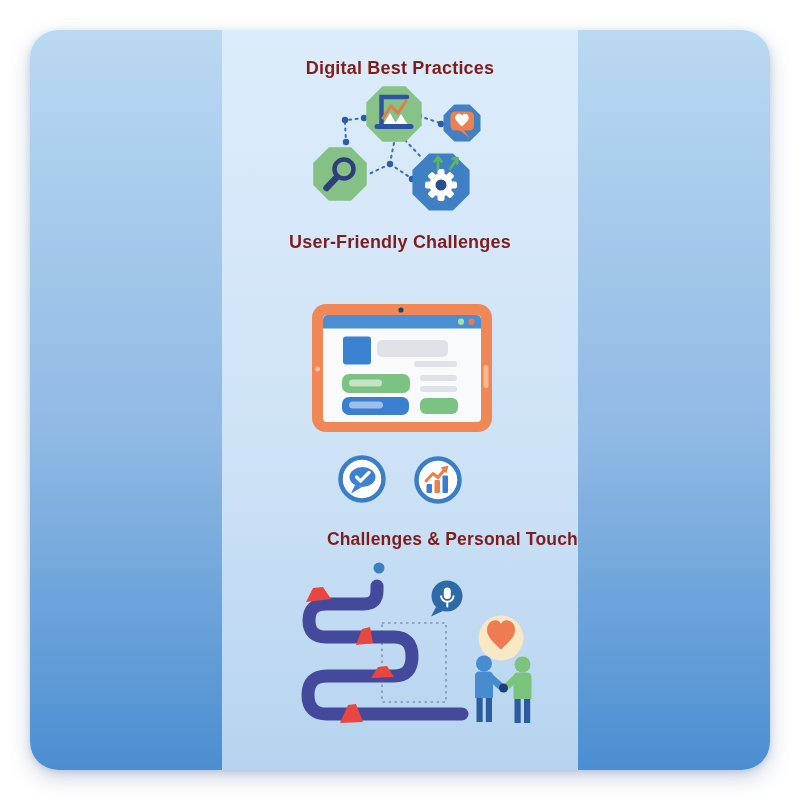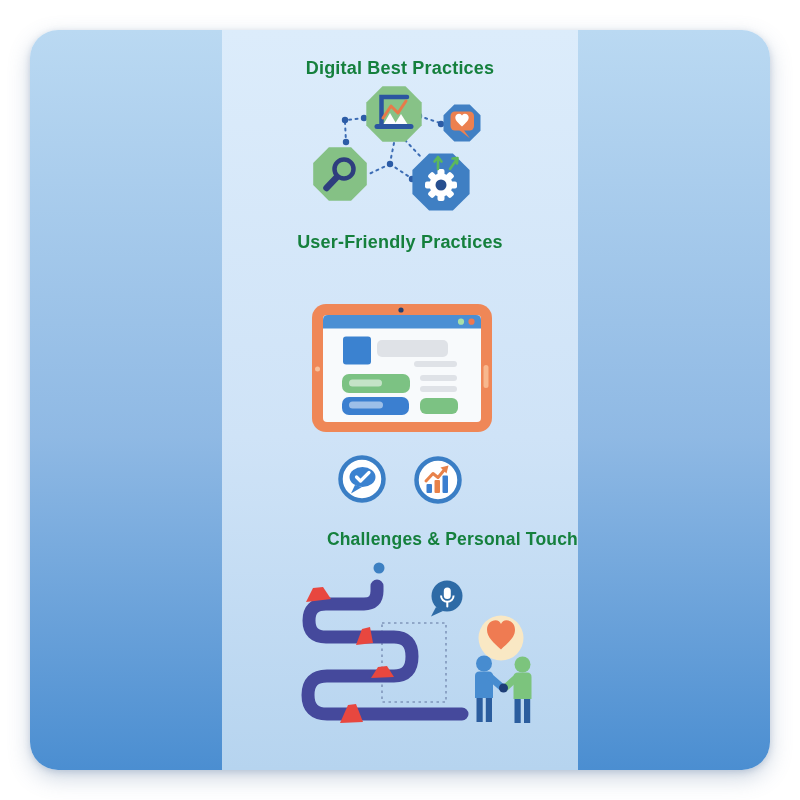--- a/index.html
+++ b/index.html
@@ -12,38 +12,38 @@
     border-radius:28px;overflow:hidden;
     background:linear-gradient(180deg,#bad9f2 0%,#8fb9e4 55%,#4b8ed1 100%);
     box-shadow:0 8px 22px rgba(90,120,160,0.30), 0 2px 6px rgba(90,120,160,0.25);
   }
   .center-strip{
     position:absolute;left:192px;top:0;width:356px;height:740px;
     background:linear-gradient(180deg,#dcecfb 0%,#cfe3f7 55%,#b6d4ef 100%);
   }
   .section-title{
     position:absolute;left:222px;width:356px;text-align:center;
-    color:#15803d;font-weight:bold;font-size:18px;letter-spacing:0.2px;
+    color:#7f1d1d;font-weight:bold;font-size:18px;letter-spacing:0.2px;
   }
   #title-1{top:58px;}
   #title-2{top:232px;}
   #title-3{top:529px;font-size:17.5px;text-align:right;}
   #art{position:absolute;left:0;top:0;width:800px;height:800px;pointer-events:none;}
 </style>
 </head>
 <body>
 
 <div id="stage">
 
   <div class="card">
     <div class="center-strip"></div>
   </div>
 
   <div class="section-title" id="title-1">Digital Best Practices</div>
-  <div class="section-title" id="title-2">User-Friendly Practices</div>
+  <div class="section-title" id="title-2">User-Friendly Challenges</div>
   <div class="section-title" id="title-3">Challenges &amp; Personal Touch</div>
 
   <svg id="art" viewBox="0 0 800 800">
 
     <g>
 
       <g stroke="#3c6cb4" stroke-width="2" stroke-linecap="round" stroke-dasharray="2 4.5">
         <line x1="364" y1="118" x2="347" y2="120"></line>
         <line x1="345" y1="122" x2="346" y2="142"></line>
         <line x1="419" y1="116" x2="440" y2="123"></line>

